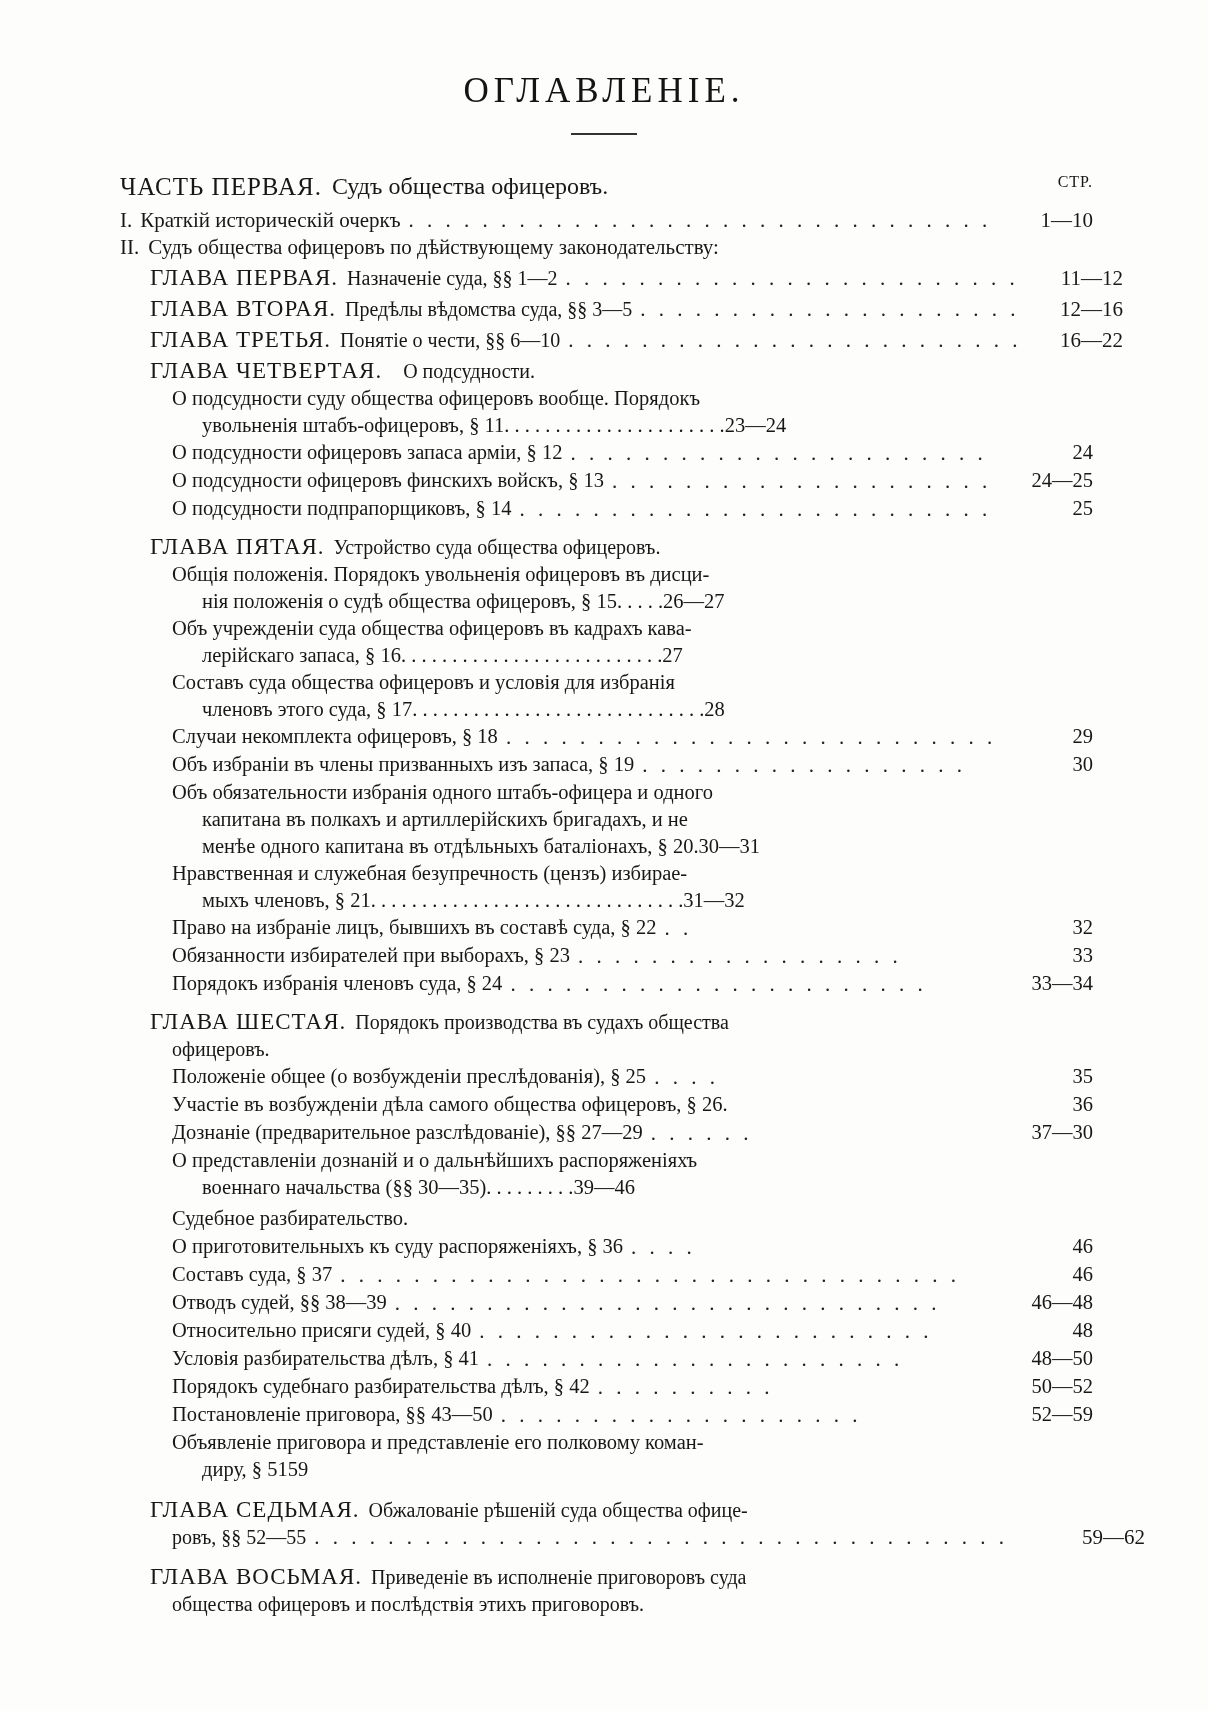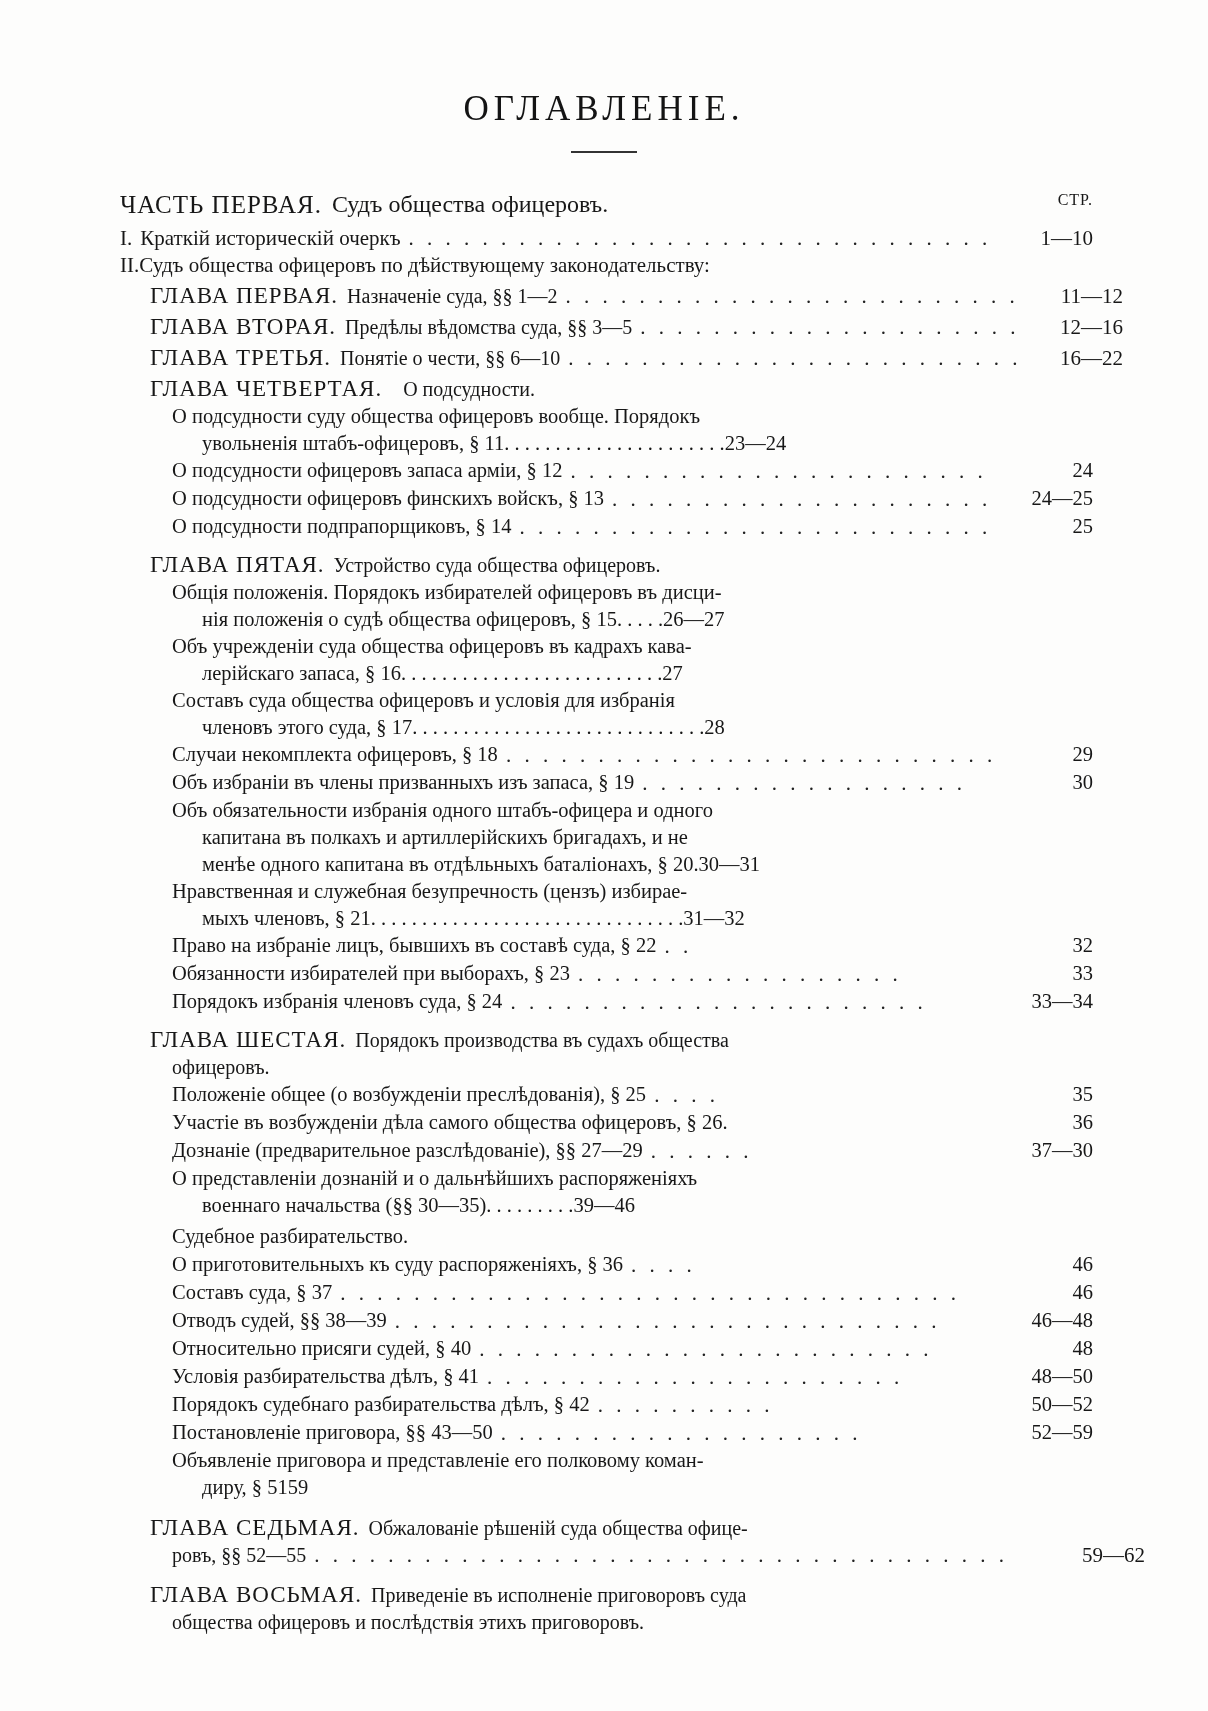--- a/index.html
+++ b/index.html
@@ -21,21 +21,21 @@
     box-sizing: border-box;
     padding: 0;
     background: #fdfdfc;
   }
   .title {
     text-align: center;
     font-size: 35px;
     letter-spacing: 5px;
     font-weight: 400;
     margin: 0;
-    padding-top: 89px;
+    padding-top: 71px;
     font-family: "Liberation Serif", serif;
     color: #141414;
   }
   .rule {
     width: 66px;
     height: 0;
     border-top: 2px solid #333;
     margin: 22px auto 0 auto;
   }
   .toc {
@@ -155,21 +155,21 @@
 
     <div class="row sect">
       <span class="txt">I.</span>
       <span class="txt" style="margin-left:8px">Краткiй историческiй очеркъ</span>
       <span class="dots">. . . . . . . . . . . . . . . . . . . . . . . . . . . . . . . . . . . . . . . . .</span>
       <span class="pages">1—10</span>
     </div>
 
     <div class="row sect nodots">
       <span class="txt">II.</span>
-      <span class="txt" style="margin-left:0">Судъ общества офицеровъ по дѣйствующему законодательству:</span>
+      <span class="txt" style="margin-left:9px">Судъ общества офицеровъ по дѣйствующему законодательству:</span>
       <span class="dots"></span>
       <span class="pages"></span>
     </div>
 
     <div class="row chapter indent1">
       <span class="txt ch-name">ГЛАВА ПЕРВАЯ.</span>
       <span class="txt ch-desc" style="margin-left:9px">Назначенiе суда, §§ 1—2</span>
       <span class="dots">. . . . . . . . . . . . . . . . . . . . . . . . . . . . . . .</span>
       <span class="pages">11—12</span>
     </div>
@@ -232,21 +232,21 @@
       <span class="txt ch-name">ГЛАВА ПЯТАЯ.</span>
       <span class="txt ch-desc" style="margin-left:9px">Устройство суда общества офицеровъ.</span>
       <span class="dots"></span>
       <span class="pages"></span>
     </div>
 
     <div class="indent2">
 
       <div class="block-entry">
         <div class="wrapline nodots">
-          <span class="txt">Общiя положенiя. Порядокъ избирателей офицеровъ въ дисци-</span>
+          <span class="txt">Общiя положенiя. Порядокъ увольненiя офицеровъ въ дисци-</span>
           <span class="dots"></span>
           <span class="pages"></span>
         </div>
         <div class="wrapline indent1">
           <span class="txt">нiя положенiя о судѣ общества офицеровъ, § 15</span>
           <span class="dots">. . . . .</span>
           <span class="pages">26—27</span>
         </div>
       </div>
 

